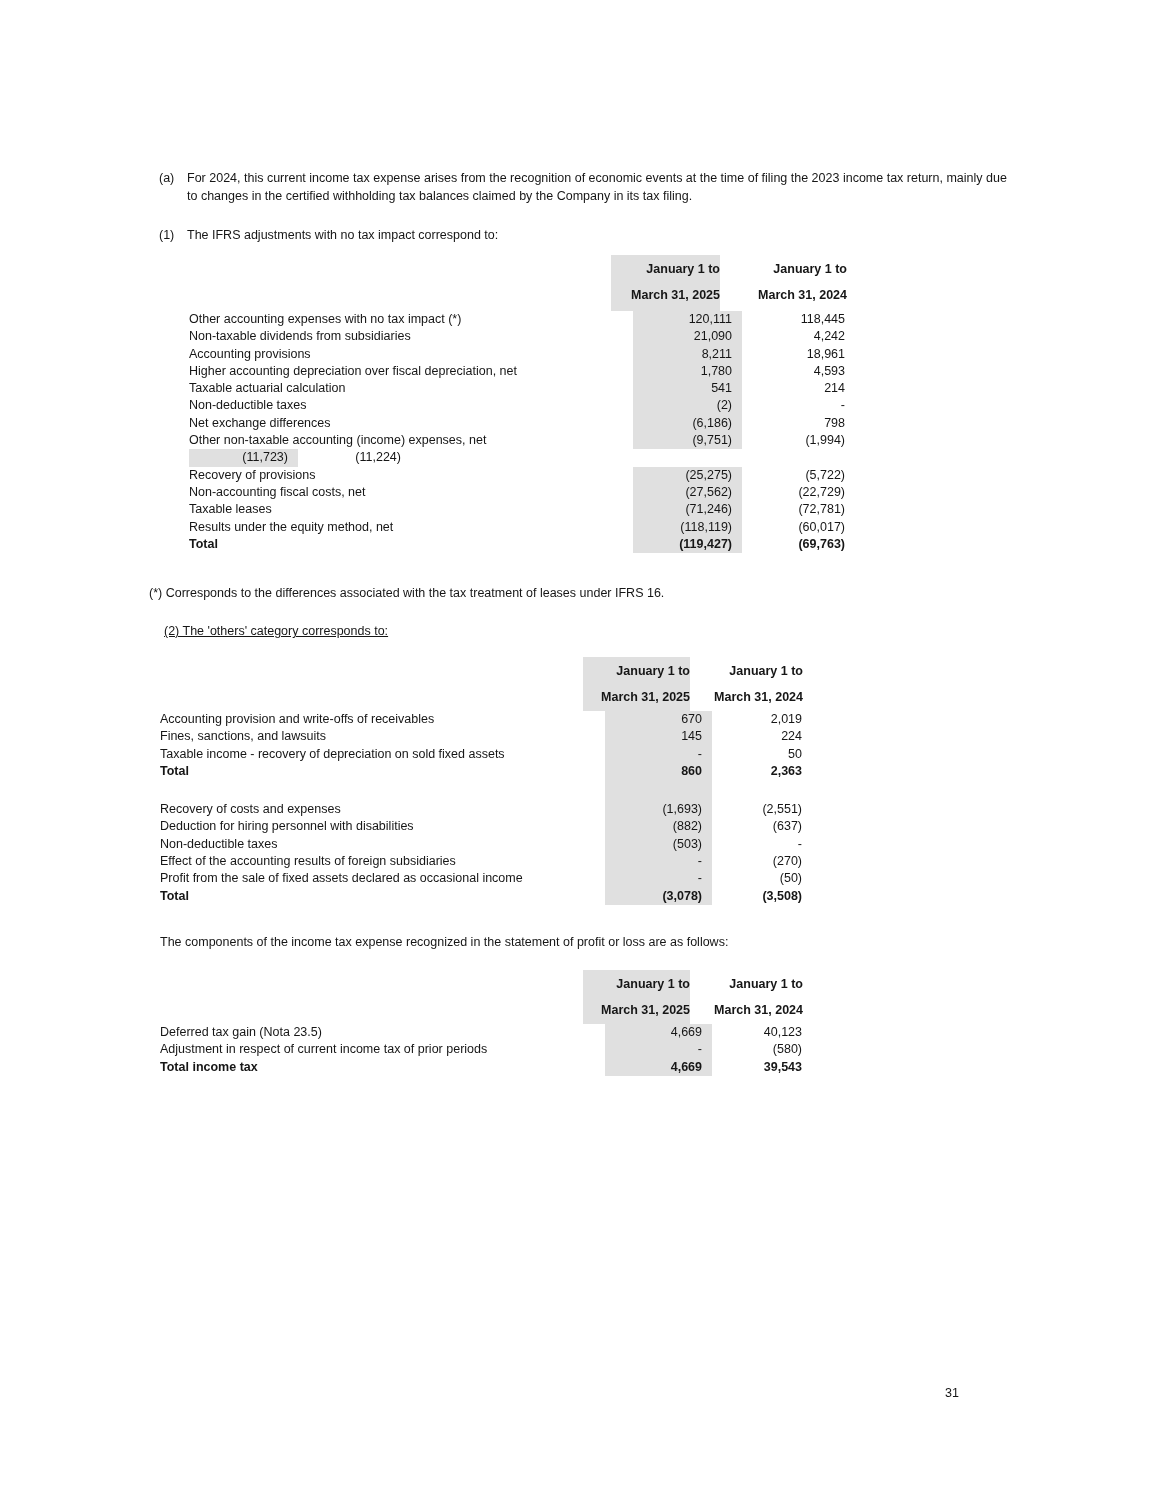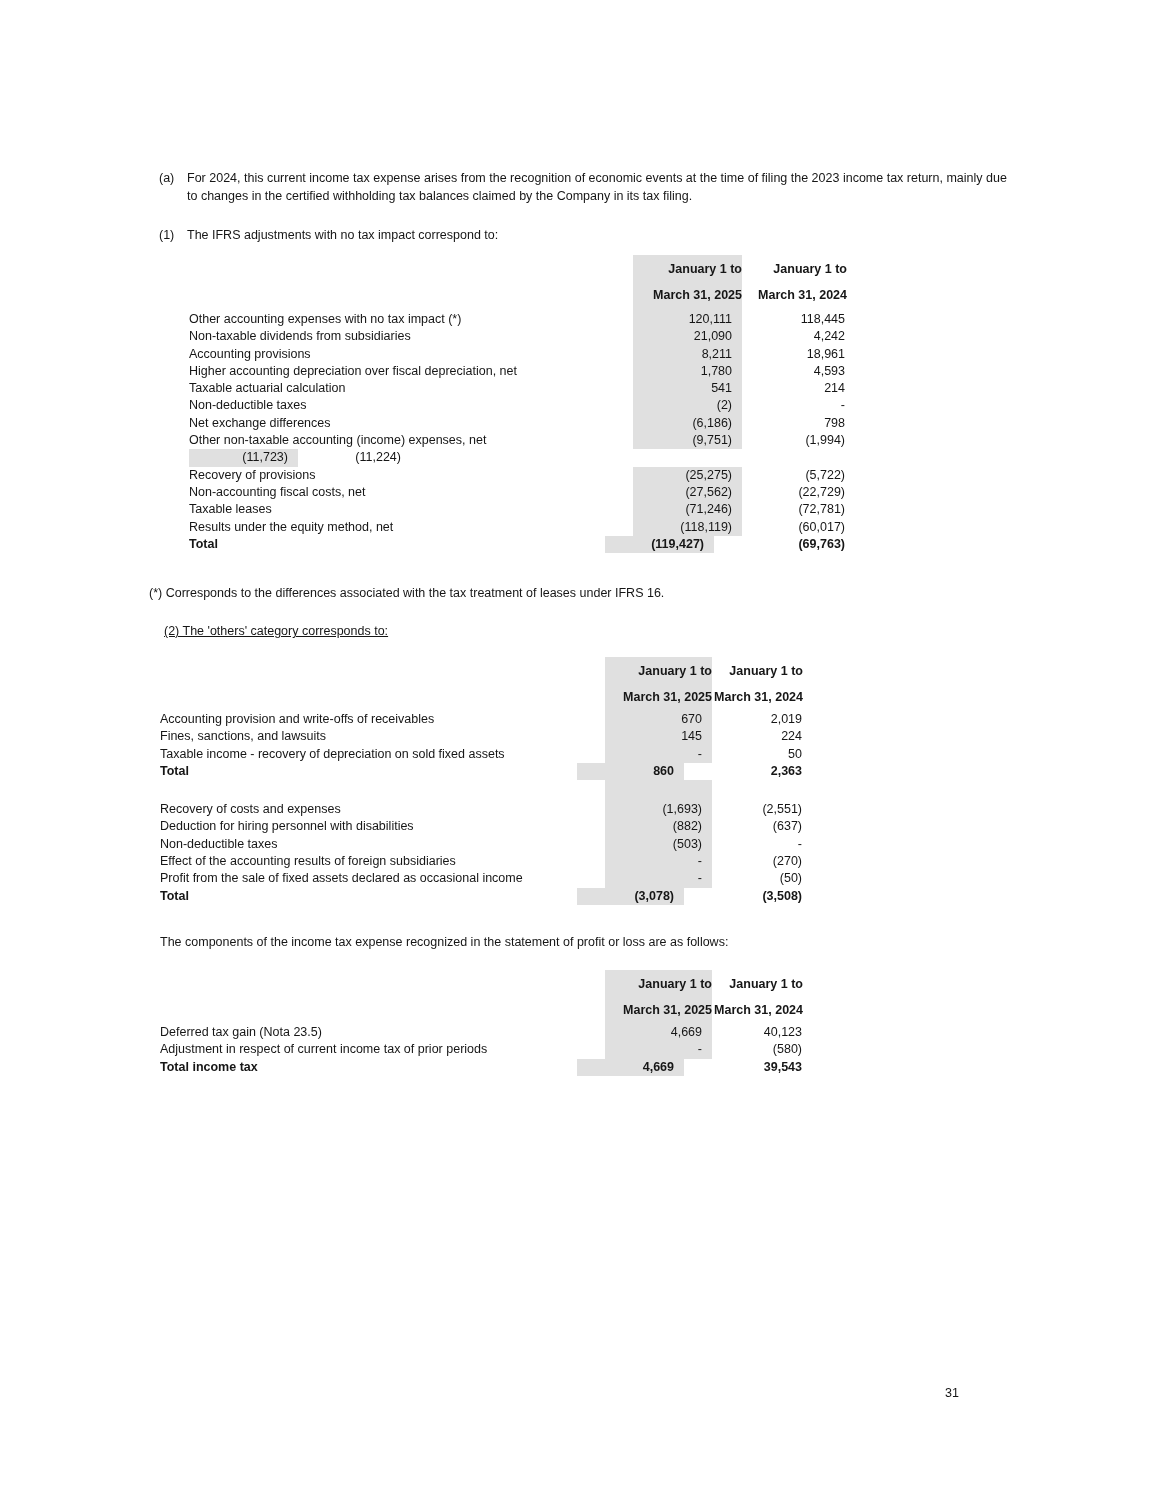--- a/index.html
+++ b/index.html
@@ -25,23 +25,23 @@
   .plain {
     font-size: 12.5px;
     line-height: 17.5px;
   }
 
   
   .fintable { font-size: 12.5px; }
   .thead { display: flex; font-weight: 700; }
   .fintable.t1 .thead { height: 56px; }
   .fintable.t23 .thead { height: 54px; }
-  .thead .hdr { text-align: center; line-height: 26px; padding-top: 1px; }
+  .thead .hdr { text-align: center; line-height: 26px; padding-top: 1px; margin-left: 22px; }
   .trow { display: flex; height: 17.3px; line-height: 17.3px; }
-  .trow.bold { font-weight: 700; gap: 28px; }
+  .trow.bold { font-weight: 700; }
   .trow.spacer { height: 21px; }
   .cell.label { flex: 1 1 auto; white-space: nowrap; overflow: hidden; }
   .cell.v2025, .cell.v2024 { flex: 0 0 auto; text-align: right; }
   .cell.v2025 { background: var(--shade); padding-right: 10px; }
   .thead .cell.v2025 { padding-right: 0; }
   .fintable.t1 .cell.v2025 { width: 109px; }
   .fintable.t1 .cell.v2024 { width: 105px; padding-right: 2px; }
   .fintable.t1 .thead .cell.v2024 { padding-right: 0; }
   .fintable.t23 .cell.v2025 { width: 107px; }
   .fintable.t23 .cell.v2024 { width: 91px; padding-right: 1px; }

